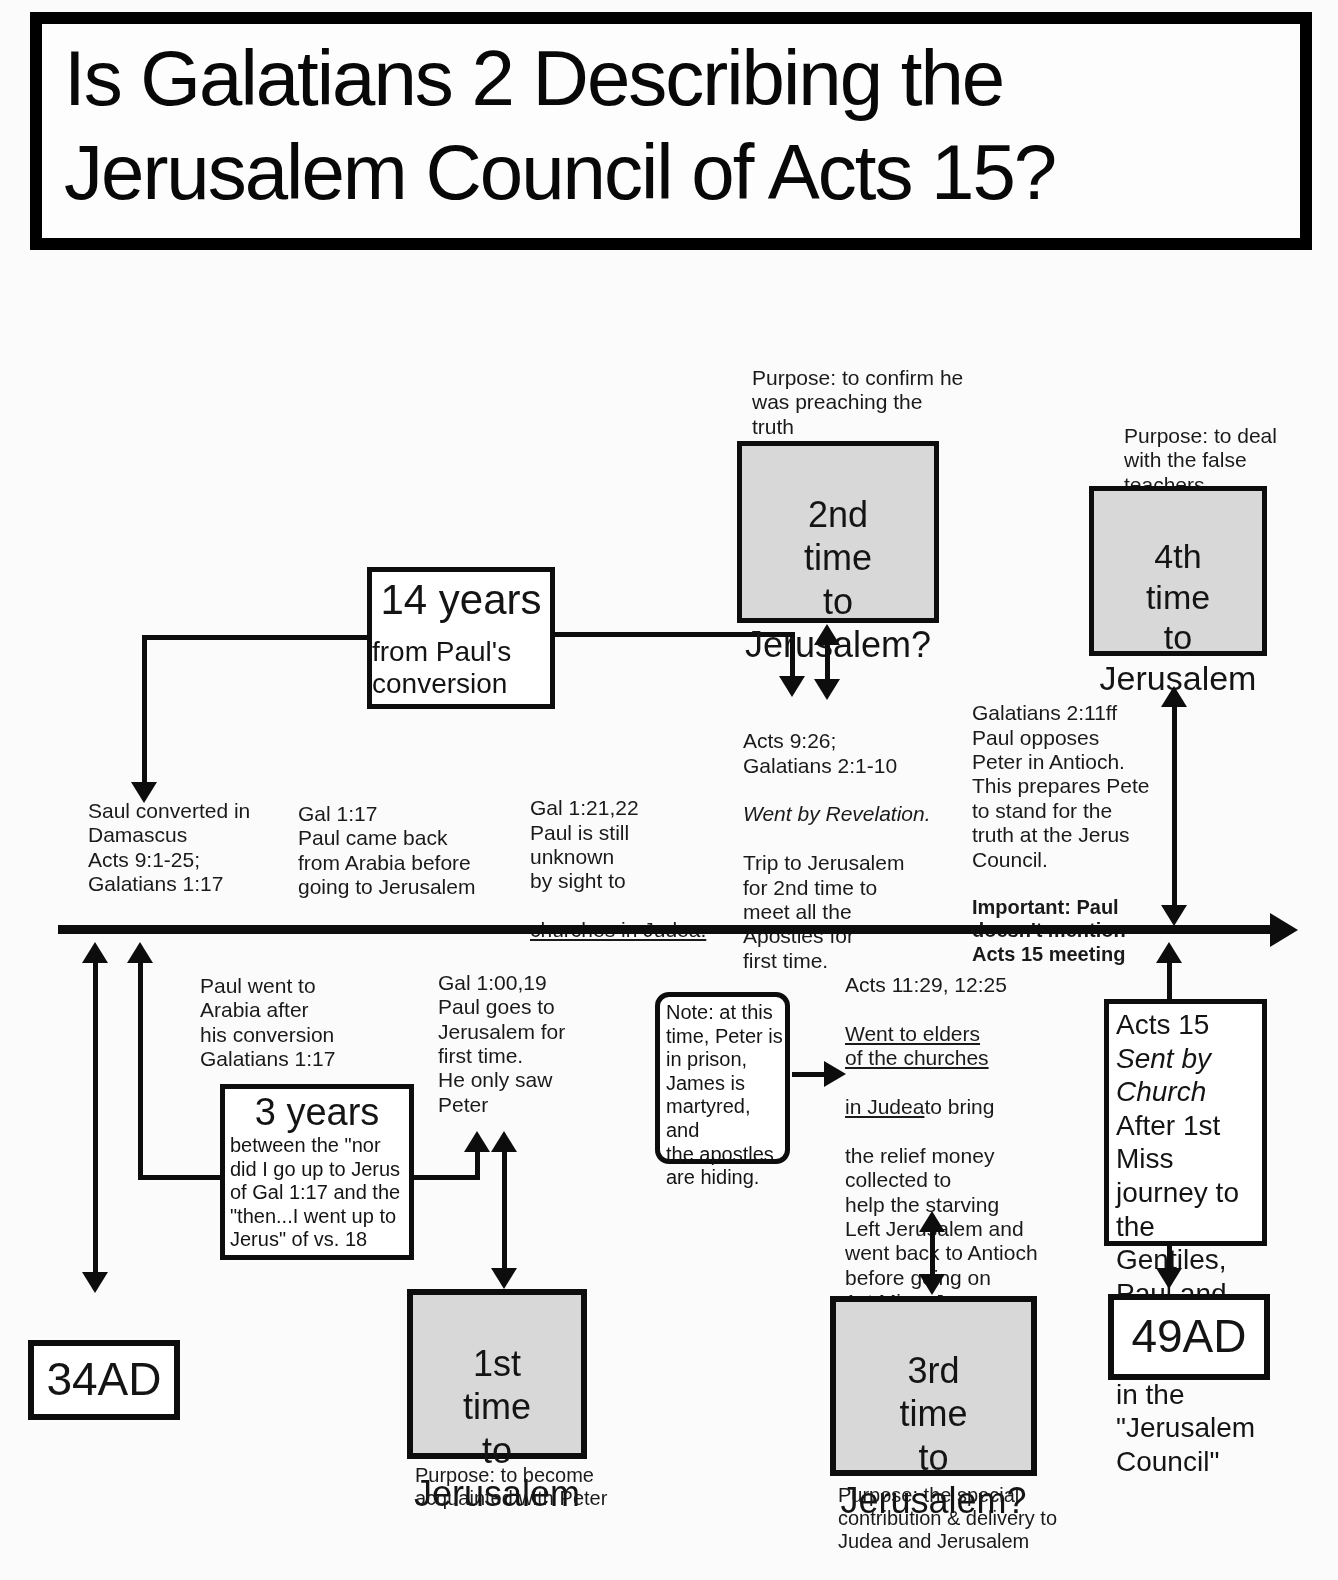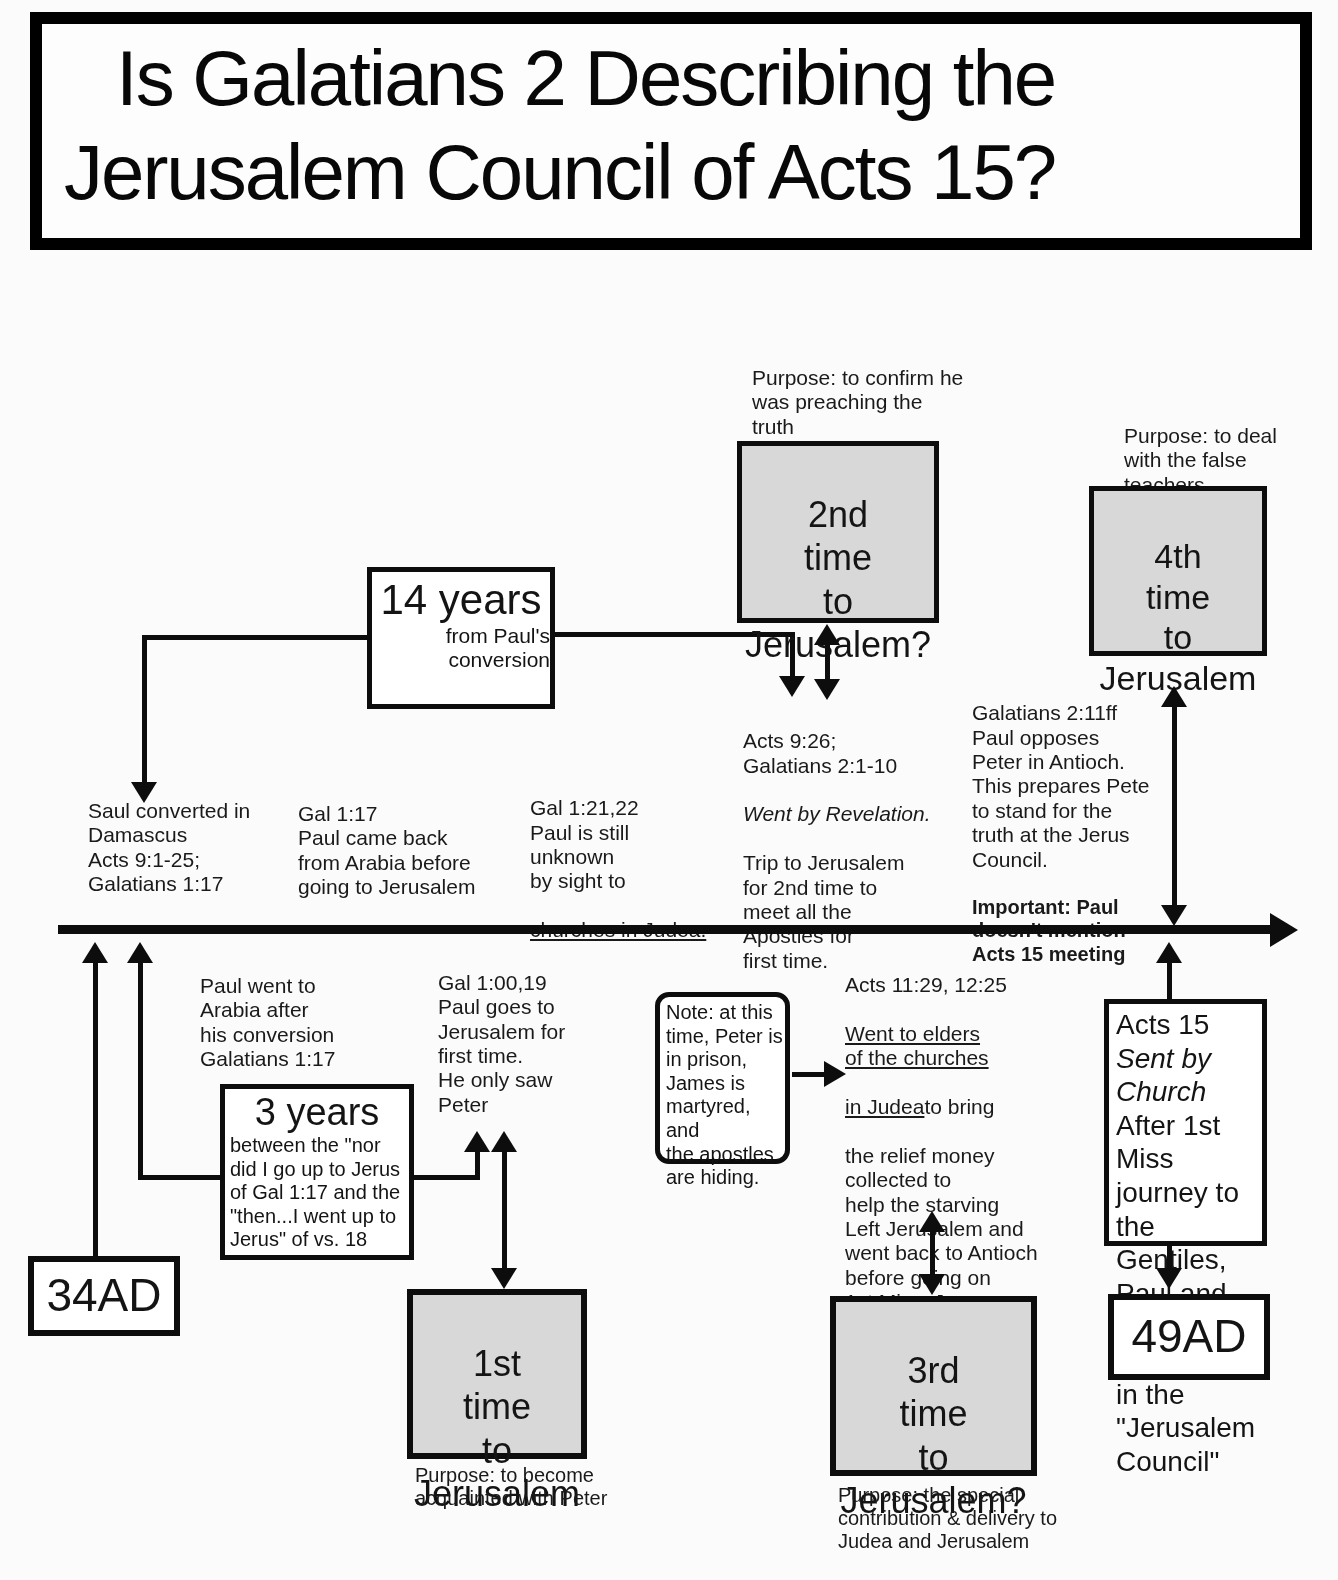--- a/index.html
+++ b/index.html
@@ -19,40 +19,40 @@
   .stopbox{text-align:center;white-space:pre-line;font-size:36px;line-height:1.2;padding-top:4px;}
   .adbox{border-width:6px;text-align:center;font-size:46px;}
   
   .ah{position:absolute;width:0;height:0;}
   .ah-down{border-left:13px solid transparent;border-right:13px solid transparent;border-top:21px solid #0d0d0d;}
   .ah-up{border-left:13px solid transparent;border-right:13px solid transparent;border-bottom:21px solid #0d0d0d;}
   .ah-right{border-top:13px solid transparent;border-bottom:13px solid transparent;border-left:22px solid #0d0d0d;}
   .ah-right-big{border-top:17px solid transparent;border-bottom:17px solid transparent;border-left:28px solid #0d0d0d;}
   #title-box{
     position:absolute;left:30px;top:12px;width:1282px;height:238px;
-    border:12px solid #000;background:#fdfdfd;box-sizing:border-box;text-align:right;
+    border:12px solid #000;background:#fdfdfd;box-sizing:border-box;
   }
   #title-text{
     position:absolute;left:22px;top:8px;font-size:78px;line-height:1.2;
     letter-spacing:-2px;white-space:pre-line;color:#080808;
   }
 </style>
 </head>
 <body>
 
 <div id="canvas">
 
   <div id="title-box">
     <div id="title-text">Is Galatians 2 Describing the
 Jerusalem Council of Acts 15?</div>
   </div>
 
   <div class="box" style="left:367px;top:567px;width:188px;height:142px;">
     <div style="text-align:center;font-size:42px;margin-top:4px;">14 years</div>
-    <div style="text-align:right;font-size:21px;line-height:1.15;margin-top:0;white-space:pre-line;">from Paul's
+    <div style="text-align:left;font-size:28px;line-height:1.15;margin-top:12px;white-space:pre-line;">from Paul's
 conversion</div>
   </div>
 
   <div class="line" style="left:145px;top:635px;width:222px;height:5px;"></div>
   <div class="line" style="left:142px;top:635px;width:5px;height:150px;"></div>
   <div class="ah ah-down" style="left:131px;top:782px;"></div>
 
   <div class="line" style="left:555px;top:632px;width:240px;height:5px;"></div>
   <div class="line" style="left:790px;top:632px;width:5px;height:48px;"></div>
   <div class="ah ah-down" style="left:779px;top:676px;"></div>
@@ -204,21 +204,21 @@
 Paul and Bar
 participate
 in the
 "Jerusalem
 Council"</span>
     </div>
   </div>
   <div class="line" style="left:1167px;top:1246px;width:5px;height:26px;"></div>
   <div class="ah ah-down" style="left:1156px;top:1268px;"></div>
 
-  <div class="box adbox" style="left:28px;top:1256px;width:152px;height:80px;line-height:66px;">
+  <div class="box adbox" style="left:28px;top:1340px;width:152px;height:80px;line-height:66px;">
     <span>34AD</span>
   </div>
 
   <div class="box graybox stopbox" style="left:407px;top:1289px;width:180px;height:170px;border-width:6px;">
     <span>1st
 time
 to
 Jerusalem</span>
   </div>
   <div class="txt" style="left:415px;top:1464px;width:235px;font-size:20px;">Purpose: to become

